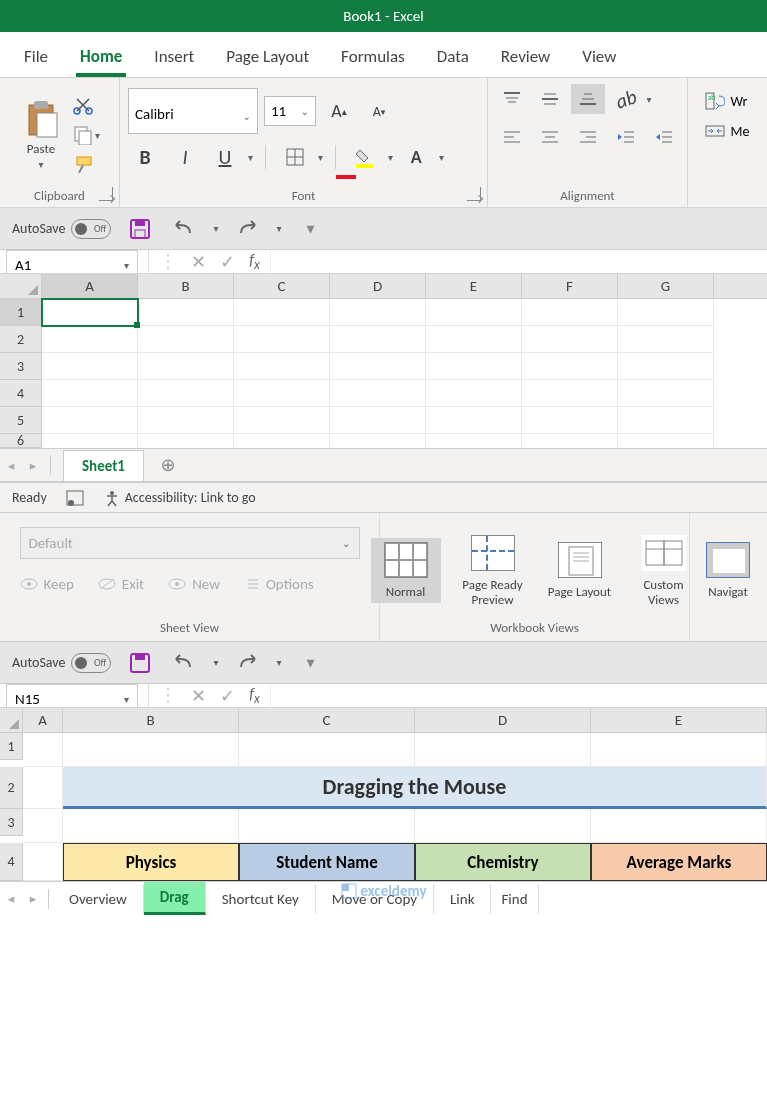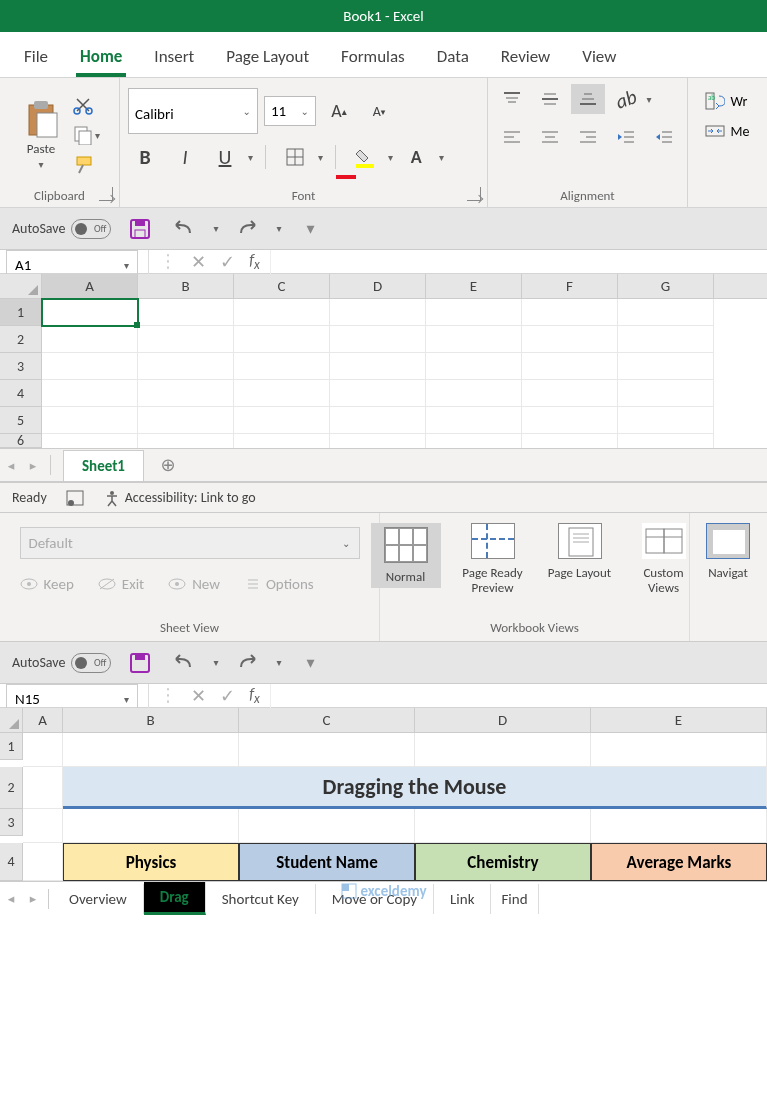--- a/index.html
+++ b/index.html
@@ -9,21 +9,21 @@
 .tab{padding:0 12px 10px;font-size:17px;color:#444;cursor:pointer;position:relative}
 .tab.active{color:#107c41;font-weight:600}
 .tab.active::after{content:"";position:absolute;left:8px;right:8px;bottom:0;height:4px;background:#107c41}
 .ribbon{background:#f3f2f1;height:130px;display:flex;border-bottom:1px solid #d4d4d4}
 .rgroup{border-right:1px solid #d4d4d4;padding:6px 8px 4px;display:flex;flex-direction:column;justify-content:space-between;align-items:center;position:relative}
 .rgroup-label{font-size:13px;color:#666;text-align:center;padding-top:2px;width:100%}
 .rgroup-body{flex:1;display:flex;align-items:center;gap:6px}
 .btn-big{display:flex;flex-direction:column;align-items:center;gap:2px;font-size:13px;color:#444;padding:4px}
 .clipboard-icons{display:flex;flex-direction:column;gap:10px;padding-left:4px}
 .font-row{display:flex;align-items:center;gap:6px;margin-bottom:8px}
-.font-select{border:1px solid #bbb;background:#fff;height:46px;width:130px;padding:16px 6px;font-size:15px;display:flex;align-items:flex-start;justify-content:space-between}
+.font-select{border:1px solid #bbb;background:#fff;height:46px;width:130px;padding:10px 6px;font-size:15px;display:flex;align-items:flex-end;justify-content:space-between}
 .size-select{border:1px solid #bbb;background:#fff;height:30px;width:52px;padding:0 6px;font-size:15px;display:flex;align-items:center;justify-content:space-between}
 .ribbtn{width:34px;height:30px;display:flex;align-items:center;justify-content:center;font-size:20px;color:#444}
 .align-grid{display:grid;grid-template-columns:repeat(3,34px);gap:4px}
 .launcher{position:absolute;right:6px;bottom:6px;width:14px;height:14px;border:1px solid #888;border-top:none;border-left:none}
 .launcher::after{content:"";position:absolute;right:-2px;bottom:-2px;width:5px;height:5px;border-right:1px solid #888;border-bottom:1px solid #888;transform:rotate(-45deg)}
 .qat{background:#e6e6e6;height:42px;display:flex;align-items:center;gap:14px;padding:0 12px;border-bottom:1px solid #ccc}
 .autosave{display:flex;align-items:center;gap:6px;font-size:14px;color:#444}
 .toggle{width:40px;height:20px;border:1px solid #888;border-radius:10px;position:relative;display:flex;align-items:center}
 .toggle::before{content:"";width:12px;height:12px;background:#666;border-radius:50%;position:absolute;left:3px}
 .toggle-label{font-size:10px;position:absolute;right:4px;color:#666}
@@ -44,39 +44,39 @@
 .cell{flex:0 0 96px;height:27px;border-right:1px solid #e8e8e8;border-bottom:1px solid #e8e8e8}
 .cell.active{outline:2px solid #107c41;outline-offset:-1px;position:relative}
 .cell.active::after{content:"";position:absolute;right:-3px;bottom:-3px;width:6px;height:6px;background:#107c41}
 .sheet-tabs{height:34px;background:#f3f2f1;display:flex;align-items:center;border-top:1px solid #ccc;border-bottom:1px solid #ccc}
 .nav-arr{width:22px;display:flex;justify-content:center;color:#aaa;font-size:13px}
 .stab{background:#fff;border:1px solid #ccc;border-bottom:none;padding:6px 18px;font-size:15px;font-weight:600;color:#107c41;margin-left:6px}
 .newsheet{width:32px;height:32px;display:flex;align-items:center;justify-content:center;color:#888;font-size:18px;margin-left:8px}
 .statusbar{height:30px;background:#f3f2f1;display:flex;align-items:center;gap:18px;padding:0 12px;font-size:14px;color:#444;border-top:1px solid #ccc}
 .second-ribbon{background:#f3f2f1;border-top:1px solid #ccc;border-bottom:1px solid #ccc;display:flex;height:130px}
 .view-group{padding:6px 10px;display:flex;flex-direction:column;justify-content:space-between;align-items:center;border-right:1px solid #ddd}
-.view-body{display:flex;gap:14px;align-items:flex-start;flex:1;padding-top:4px}
+.view-body{display:flex;gap:14px;align-items:center;flex:1;padding-top:4px}
 .view-btn{display:flex;flex-direction:column;align-items:center;gap:6px;font-size:13px;color:#444;text-align:center;width:70px}
 .view-btn.lg{width:76px}
 .view-btn .ic{width:44px;height:36px;border:1px solid #888;background:#fff}
 .sheetview-left{flex:1;padding:8px;color:#aaa}
 .sv-select{border:1px solid #ccc;background:#eee;height:32px;width:340px;padding:0 8px;display:flex;align-items:center;justify-content:space-between;color:#aaa;font-size:15px;margin-bottom:16px}
 .sv-btns{display:flex;gap:24px;font-size:15px}
 .sv-btn{display:flex;align-items:center;gap:6px}
 .second-grid .ch{flex:0 0 176px}
 .second-grid .ch.narrow{flex:0 0 40px}
 .second-grid .cell{flex:0 0 176px;height:34px}
 .second-grid .cell.narrow{flex:0 0 40px}
 .title-cell{background:#dae7f2;text-align:center;font-size:22px;font-weight:600;color:#333;font-family:Calibri;border-bottom:3px solid #4a7ab8!important;display:flex;align-items:center;justify-content:center}
 .hdr-cell{border:1px solid #333!important;text-align:center;font-weight:700;font-size:17px;font-family:Calibri;display:flex;align-items:center;justify-content:center;height:38px!important}
 .h-blue{background:#b8cce4}.h-yellow{background:#fde9a9}.h-green{background:#c6e0b4}.h-orange{background:#f8cbad}
 .sheet-tabs2{height:34px;background:#fff;display:flex;align-items:center;border-top:1px solid #ccc}
 .stab2{padding:6px 16px;font-size:15px;color:#444;border-right:1px solid #ddd;position:relative}
 .stab2.tight{padding:6px 10px}
-.stab2.active{color:#107c41;font-weight:700;border-bottom:3px solid #107c41;background:#000000}
+.stab2.active{color:#107c41;font-weight:700;border-bottom:3px solid #107c41;background:#86efac}
 .watermark{position:absolute;left:50%;transform:translateX(-50%);top:0;color:#5b9bd5;opacity:.6;font-size:15px;font-weight:600;display:flex;align-items:center;gap:4px}
 svg{display:block}
 .chev{font-size:10px;color:#666}
 </style>
 </head>
 <body>
 
 <div class="titlebar">
   <span>Book1  -  Excel</span>
 </div>

